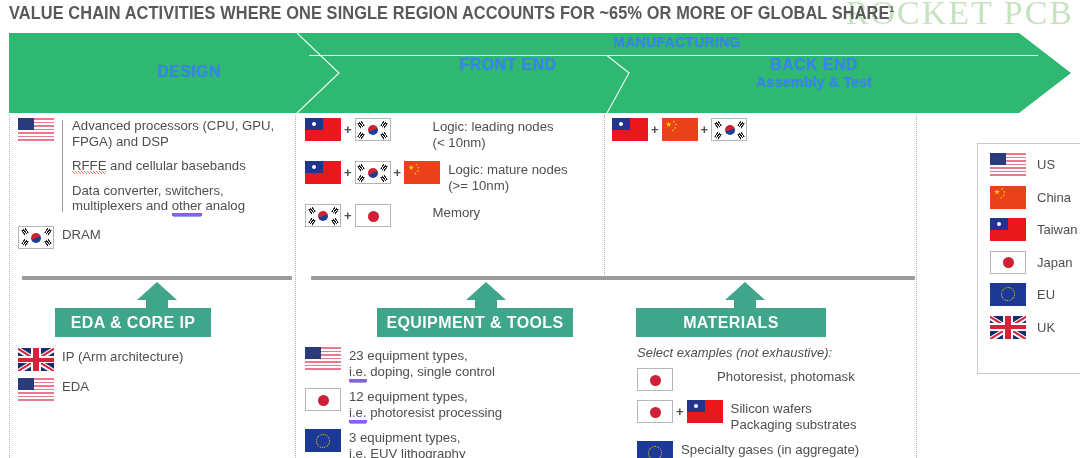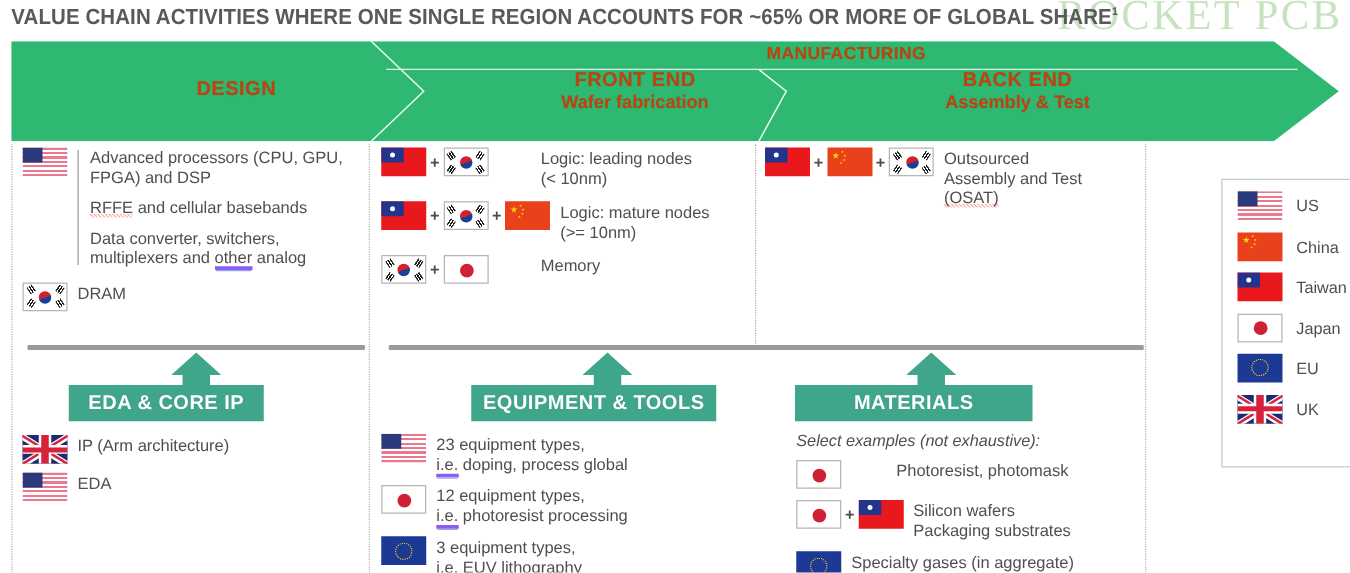--- a/index.html
+++ b/index.html
@@ -31,21 +31,21 @@
     text-transform:uppercase;
     transform:scaleX(.935);transform-origin:left top;
     z-index:6;
   }
   .title .sup{font-size:9px;vertical-align:super;}
 
   
   .banner{position:absolute;left:9px;top:33px;width:1062px;height:80px;}
   .banner svg{position:absolute;left:0;top:0;}
   .banner-label{
-    position:absolute;text-align:center;color:#c2410c;
+    position:absolute;text-align:center;color:#3b82f6;
     font-family:"Liberation Sans","DejaVu Sans",sans-serif;
     text-shadow:0 0 1px rgba(0,0,0,.12);
     line-height:1.13;
   }
   .mfg{
     left:318px;top:2px;width:700px;
     font-size:14px;font-weight:600;letter-spacing:.3px;
     text-transform:uppercase;
   }
   .stage-name{
@@ -187,21 +187,20 @@
     </svg>
 
     <div class="banner-label mfg">Manufacturing</div>
 
     <div class="banner-label b-design">
       <div class="stage-name">Design</div>
     </div>
 
     <div class="banner-label b-front">
       <div class="stage-name">Front End</div>
-      <div class="stage-sub">Wafer fabrication</div>
     </div>
 
     <div class="banner-label b-back">
       <div class="stage-name">Back End</div>
       <div class="stage-sub">Assembly &amp; Test</div>
     </div>
   </div>
 
   <div class="vdot" style="left:9px;  top:115px;height:343px;"></div>
   <div class="vdot" style="left:295px;top:115px;height:343px;"></div>
@@ -331,25 +330,20 @@
         </span>
         <span class="plus">+</span>
         <span class="flag f-kr">
           <span class="circ"></span>
           <span class="tri" style="left:2.5px;top:2.5px;transform:rotate(56deg);"></span>
           <span class="tri" style="right:2.5px;top:2.5px;transform:rotate(-56deg);"></span>
           <span class="tri" style="left:2.5px;bottom:2.5px;transform:rotate(-56deg);"></span>
           <span class="tri" style="right:2.5px;bottom:2.5px;transform:rotate(56deg);"></span>
         </span>
       </span>
-      <span class="txt">
-        <span>Outsourced</span><br>
-        <span>Assembly and Test</span><br>
-        <span class="sq-red">(OSAT)</span>
-      </span>
     </div>
   </div>
 
   <div class="legend">
     <div class="legend-row">
       <span class="flag f-us">
           <span class="stripes"></span>
           <span class="canton"></span>
         </span>
       <span class="lbl">US</span>
@@ -444,21 +438,21 @@
     <div class="col" style="left:305px;top:347px;width:300px;">
       <div class="row" style="margin-bottom:9px;">
         <span class="flagset">
           <span class="flag f-us">
               <span class="stripes"></span>
               <span class="canton"></span>
             </span>
         </span>
         <span class="txt">
           <span>23 equipment types,</span><br>
-          <span class="ul-blue">i.e.</span><span> doping, process global</span>
+          <span class="ul-blue">i.e.</span><span> doping, single control</span>
         </span>
       </div>
       <div class="row" style="margin-bottom:9px;">
         <span class="flagset">
           <span class="flag f-jp">
               <span class="dot"></span>
             </span>
         </span>
         <span class="txt">
           <span>12 equipment types,</span><br>

